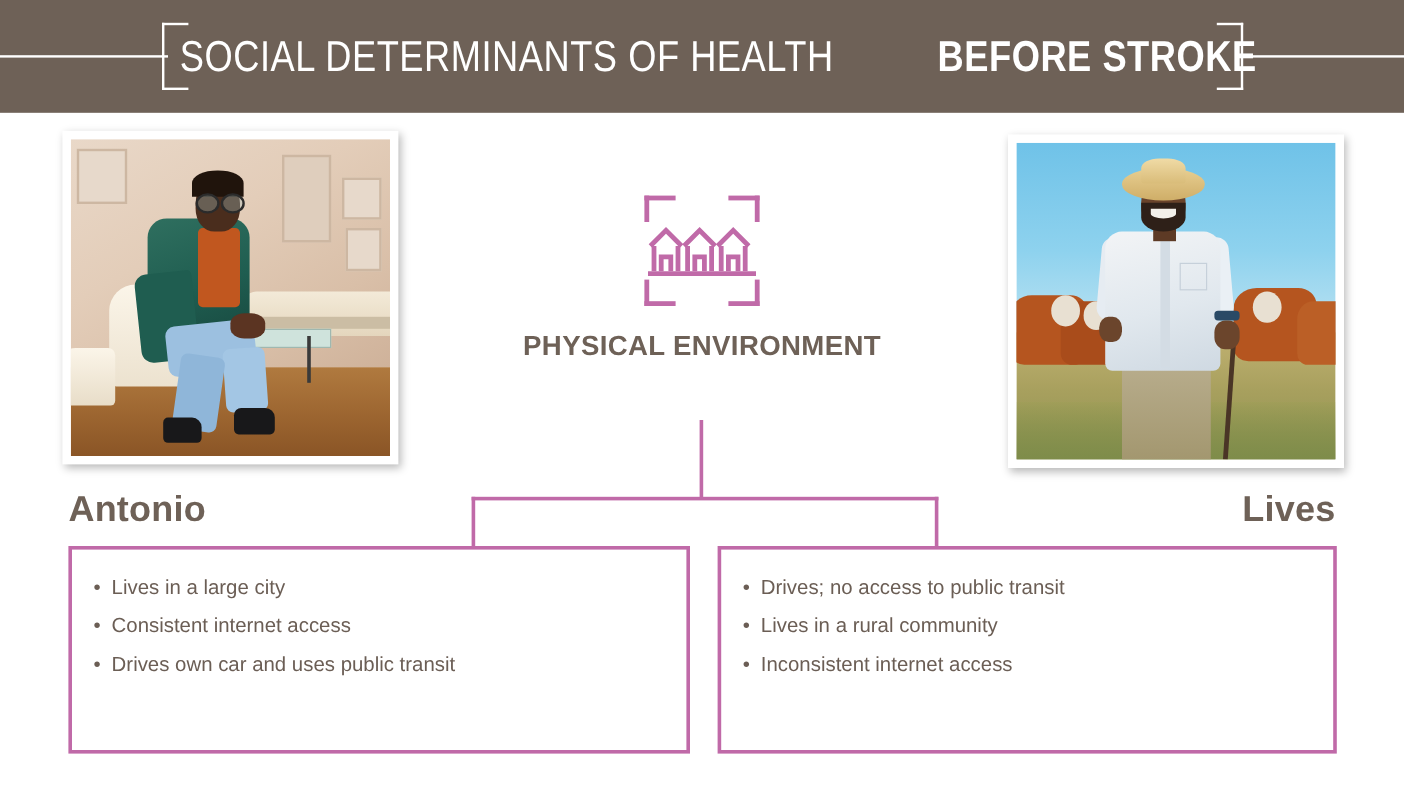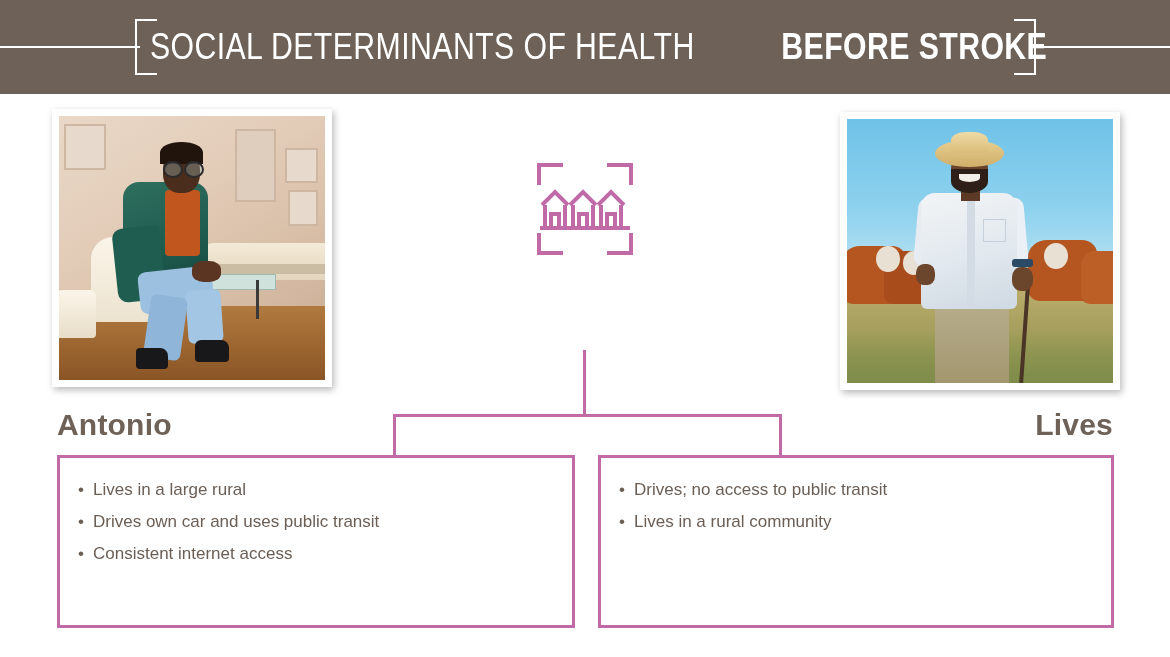--- a/index.html
+++ b/index.html
@@ -384,36 +384,38 @@
       <line x1="81" y1="20" x2="81" y2="41"></line>
       <polyline points="11,41 11,29 19,29 19,41"></polyline>
       <polyline points="39,41 39,29 47,29 47,41"></polyline>
       <polyline points="67,41 67,29 75,29 75,41"></polyline>
       <line x1="0" y1="43" x2="90" y2="43"></line>
     </g>
   </svg>
 </div>
 
 <div class="center-label">
+  <div>PHYSICAL ENVIRONMENT</div>
 </div>
 
 <div class="conn conn-stem"></div>
 <div class="conn conn-horiz"></div>
 <div class="conn conn-vl"></div>
 <div class="conn conn-vr"></div>
 
 <div class="name left">Antonio</div>
 <div class="name right">Lives</div>
 
 <div class="bullet-box left">
   <ul class="bullet-list">
-    <li>Lives in a large rural</li>
+    <li>Lives in a large city</li>
+    <li>Consistent internet access</li>
     <li>Drives own car and uses public transit</li>
-    <li>Consistent internet access</li>
   </ul>
 </div>
 
 <div class="bullet-box right">
   <ul class="bullet-list">
     <li>Drives; no access to public transit</li>
     <li>Lives in a rural community</li>
+    <li>Inconsistent internet access</li>
   </ul>
 </div>
 
 </body></html>

